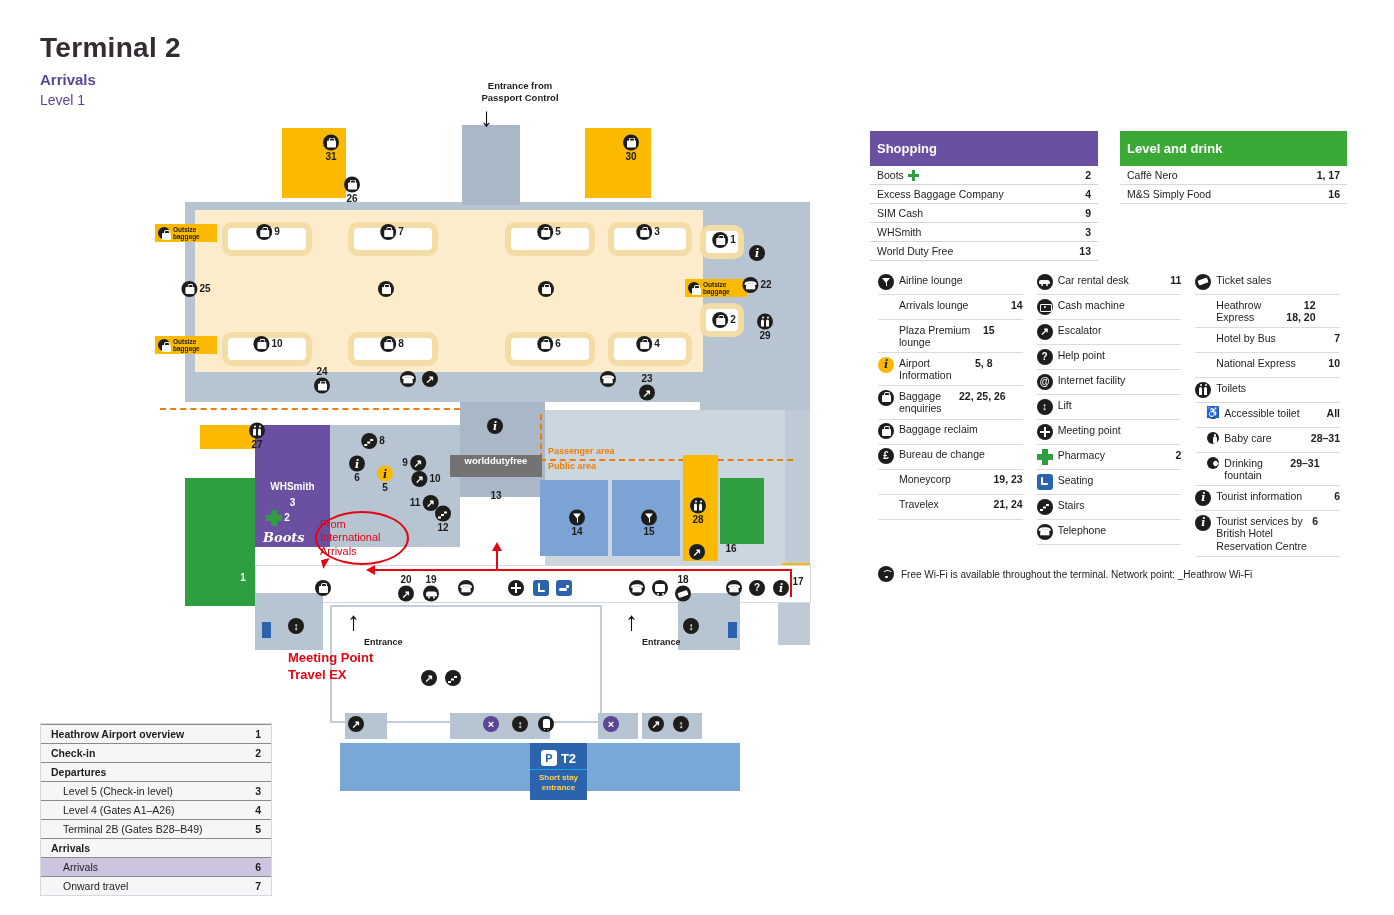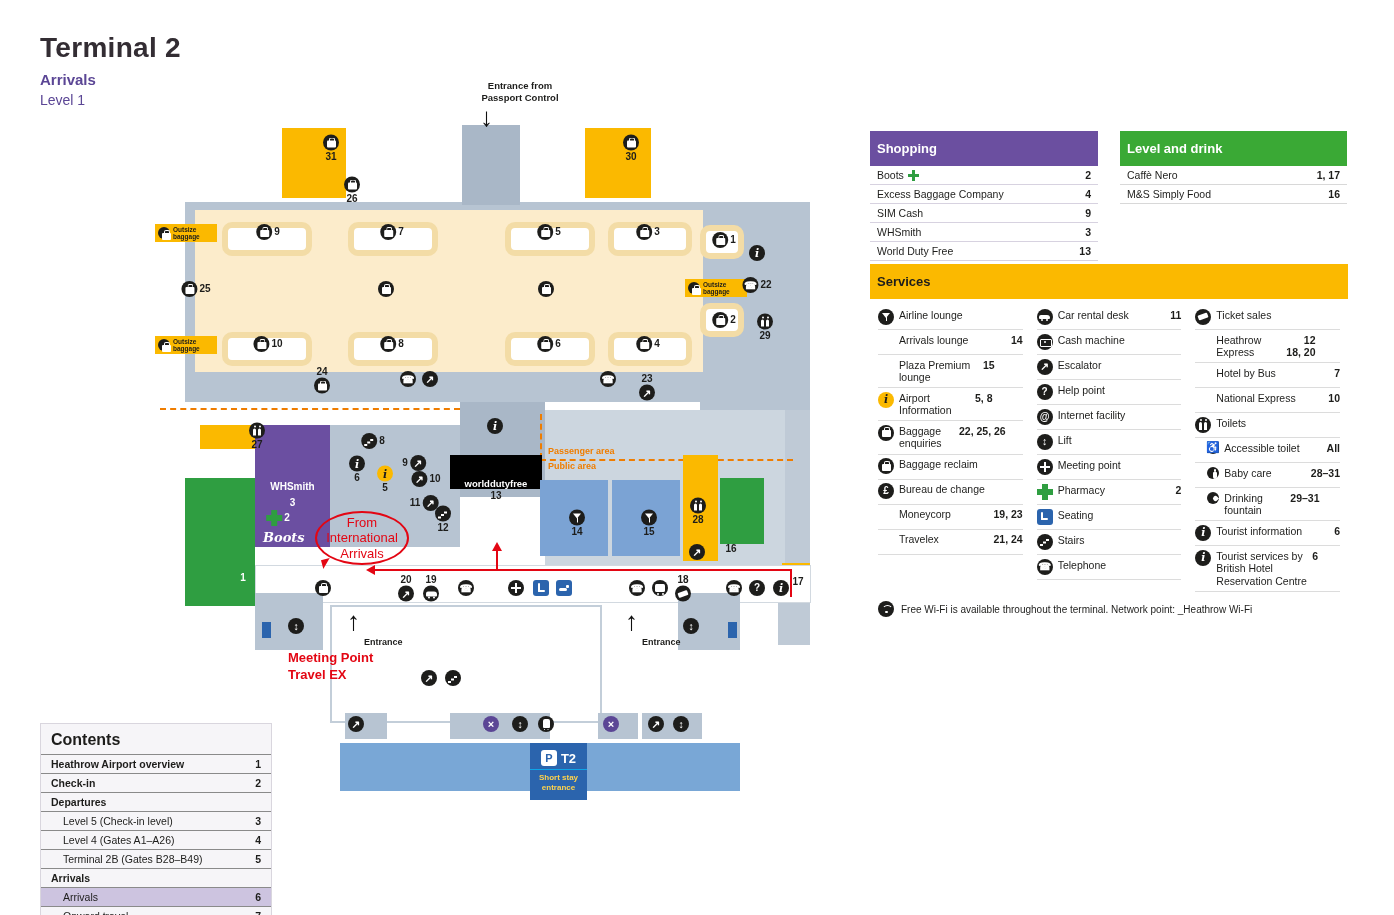--- a/index.html
+++ b/index.html
@@ -94,22 +94,22 @@
   .marker.np-l{flex-direction:row-reverse}
   .mnum{font-size:10px;font-weight:bold;color:#1d1d1b;line-height:1}
   .mnum.w{color:#fff}
   .mlabel{position:absolute;font-weight:bold;z-index:4}
   .dashed{position:absolute;border-top:2px dashed #ef7d00;z-index:3}
   .dashedv{position:absolute;border-left:2px dashed #ef7d00;z-index:3}
   .outsize{position:absolute;background:#fbb900;display:flex;align-items:center;gap:3px;
            padding:2px 3px;font-size:6.5px;font-weight:bold;line-height:1.1;z-index:5;width:62px}
   .redline{position:absolute;background:#e30613;z-index:7}
   .redoval{position:absolute;border:2px solid #e30613;border-radius:50%;color:#e30613;
-           display:flex;align-items:center;justify-content:center;text-align:center;
-           font-size:13px;line-height:1.2;z-index:8;background:transparent;padding:3px}
+           display:flex;align-items:center;justify-content:center;text-align:left;
+           font-size:11px;line-height:1.2;z-index:8;background:transparent;padding:3px}
   .uparrow{position:absolute;font-size:26px;font-weight:bold;color:#101010;line-height:1;z-index:6}
   .entr-label{position:absolute;font-size:9px;font-weight:bold;z-index:6}
 
   
   .downto{background:#fbb900;z-index:9}
   .dt-title{font-weight:bold;font-size:11.5px;text-align:center;padding:3px 0 2px}
   .dt-row{display:flex;align-items:center;gap:5px;padding:3px 6px;border-top:2px solid #fff;
           font-size:11px;font-weight:bold;line-height:1.15}
   .t2{background:#2b64ad;color:#fff;display:flex;flex-direction:column;align-items:center;
       padding-top:7px;gap:3px;z-index:9}
@@ -149,21 +149,21 @@
   <div class="belt" style="left:550px;top:145px;width:44px;height:34px"></div>
   <div class="belt" style="left:550px;top:223px;width:44px;height:34px"></div>
 
   <div class="abs" style="left:50px;top:345px;width:100px;height:24px;background:#fbb900"></div>
   <div class="abs" style="left:105px;top:345px;width:75px;height:122px;background:#6b4fa1;z-index:4">
     <div class="abs" style="left:0;right:0;top:56px;text-align:center;color:#fff;font-weight:bold;font-size:10px">WHSmith</div>
     <div class="abs" style="left:0;right:0;top:72px;text-align:center;color:#fff;font-weight:bold;font-size:10px">3</div>
     <div class="abs" style="left:8px;bottom:2px;color:#fff;font-family:'DejaVu Serif',serif;font-style:italic;font-weight:bold;font-size:13px">Boots</div>
   </div>
   <div class="abs" style="left:180px;top:345px;width:130px;height:122px;background:#b7c4d2"></div>
-  <div class="abs" style="left:300px;top:375px;width:92px;height:34px;background:#000000;z-index:4;display:flex;align-items:flex-end;justify-content:center">
+  <div class="abs" style="left:300px;top:375px;width:92px;height:22px;background:#737373;z-index:4;display:flex;align-items:flex-start;justify-content:center">
     <span style="color:#fff;font-size:9.5px;font-weight:bold">worlddutyfree</span>
   </div>
   <div class="abs" style="left:390px;top:400px;width:68px;height:76px;background:#7ba3d4;z-index:4"></div>
   <div class="abs" style="left:462px;top:400px;width:68px;height:76px;background:#7ba3d4;z-index:4"></div>
   <div class="abs" style="left:533px;top:375px;width:35px;height:106px;background:#fbb900;z-index:4"></div>
   <div class="abs" style="left:35px;top:398px;width:70px;height:128px;background:#2f9e41;z-index:3"></div>
   <div class="abs" style="left:570px;top:398px;width:44px;height:66px;background:#2f9e41;z-index:4"></div>
   <div class="abs" style="left:632px;top:483px;width:28px;height:38px;background:#fbb900;z-index:4"></div>
 
   <div class="abs" style="left:105px;top:485px;width:556px;height:38px;background:#fff;border:1px solid #d2d9e0;z-index:4"></div>
@@ -512,21 +512,20 @@
   </div>
   <div class="prow" style="border-color:#d8d8d8">
     <span class="plabel">
         <span>M&amp;S Simply Food</span>
       </span>
     <span class="pnum">16</span>
   </div>
 </div>
 
 <div class="abs" style="left:870px;top:264px;width:478px">
-  <div class="panel-hdr dark" style="background:#fbb900">Services</div>
   <div class="svc-cols">
 
     <div class="svc-col">
       <div class="srow">
         <span class="ic t-lounge"></span>
         <span class="slabel">Airline lounge</span>
       </div>
       <div class="srow ind">
         <span class="slabel">Arrivals lounge</span>
         <span class="snum">14</span>
@@ -663,21 +662,20 @@
       </div>
     </div>
   </div>
   <div class="wifi-row">
     <span class="ic t-wifi"></span>
     <span>Free Wi-Fi is available throughout the terminal. Network point: _Heathrow Wi-Fi</span>
   </div>
 </div>
 
 <div class="abs contents" style="left:40px;top:723px;width:230px">
-  <div class="ctitle">Contents</div>
   <div class="crow b">
     <span>Heathrow Airport overview</span>
     <span class="cnum">1</span>
   </div>
   <div class="crow b">
     <span>Check-in</span>
     <span class="cnum">2</span>
   </div>
   <div class="crow hdr">
     <span>Departures</span>

